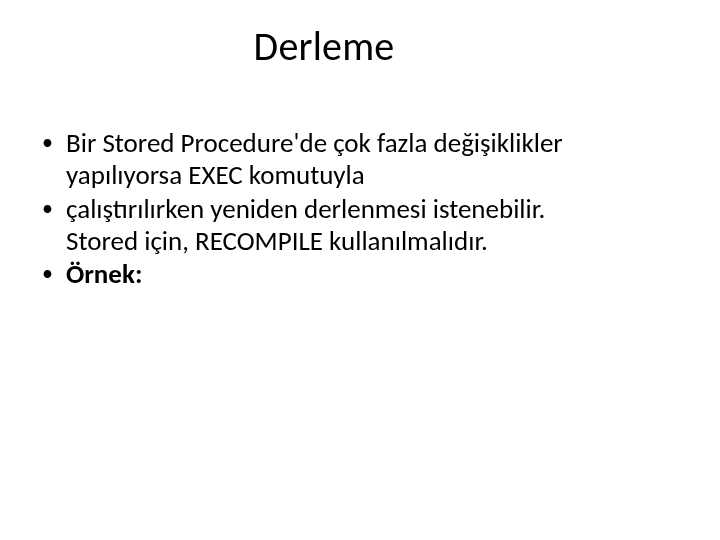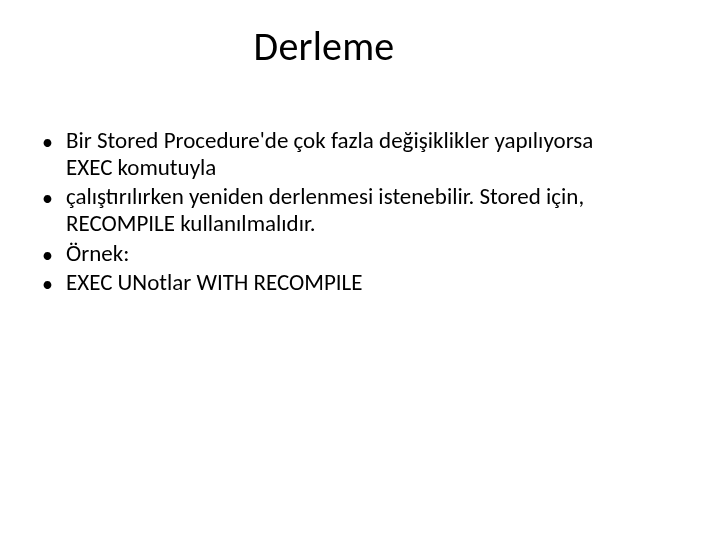--- a/index.html
+++ b/index.html
@@ -1,30 +1,29 @@
 <!DOCTYPE html>
 <html><head>
   <meta charset="utf-8">
   <style>
     * { margin: 0; padding: 0; box-sizing: border-box; }
     html, body { width: 720px; height: 540px; background: #fff; font-family: Calibri, "Segoe UI", Arial, sans-serif; color: #000; }
     .slide { width: 636px; height: 540px; position: relative; padding: 18px 24px 0 36px; }
     .title { font-size: 40px; font-weight: 400; text-align: center; margin-top: 4px; margin-bottom: 56px; letter-spacing: 0.2px; }
-    .content { font-size: 23px; line-height: 1.18; }
+    .content { font-size: 27px; line-height: 1.18; }
     .content ul { list-style: none; padding-left: 0; }
     .content li { position: relative; padding-left: 30px; margin-bottom: 2px; }
     .content li::before { content: "•"; position: absolute; left: 6px; top: 0; font-size: 22px; line-height: 32px; }
-    .bold { font-weight: 400; }
+    .bold { font-weight: 700; }
   </style>
 </head>
 <body>
 
 <div class="slide">
   <h1 class="title">Derleme</h1>
   <div class="content">
     <ul>
       <li><span>Bir Stored Procedure'de çok fazla değişiklikler yapılıyorsa EXEC komutuyla</span></li>
       <li><span>çalıştırılırken yeniden derlenmesi istenebilir. Stored için, RECOMPILE kullanılmalıdır.</span></li>
       <li><span class="bold">Örnek:</span></li>
-      <li><span>EXEC UNotlar WITH RECOMPILE</span></li>
     </ul>
   </div>
 </div>
 
 </body></html>

